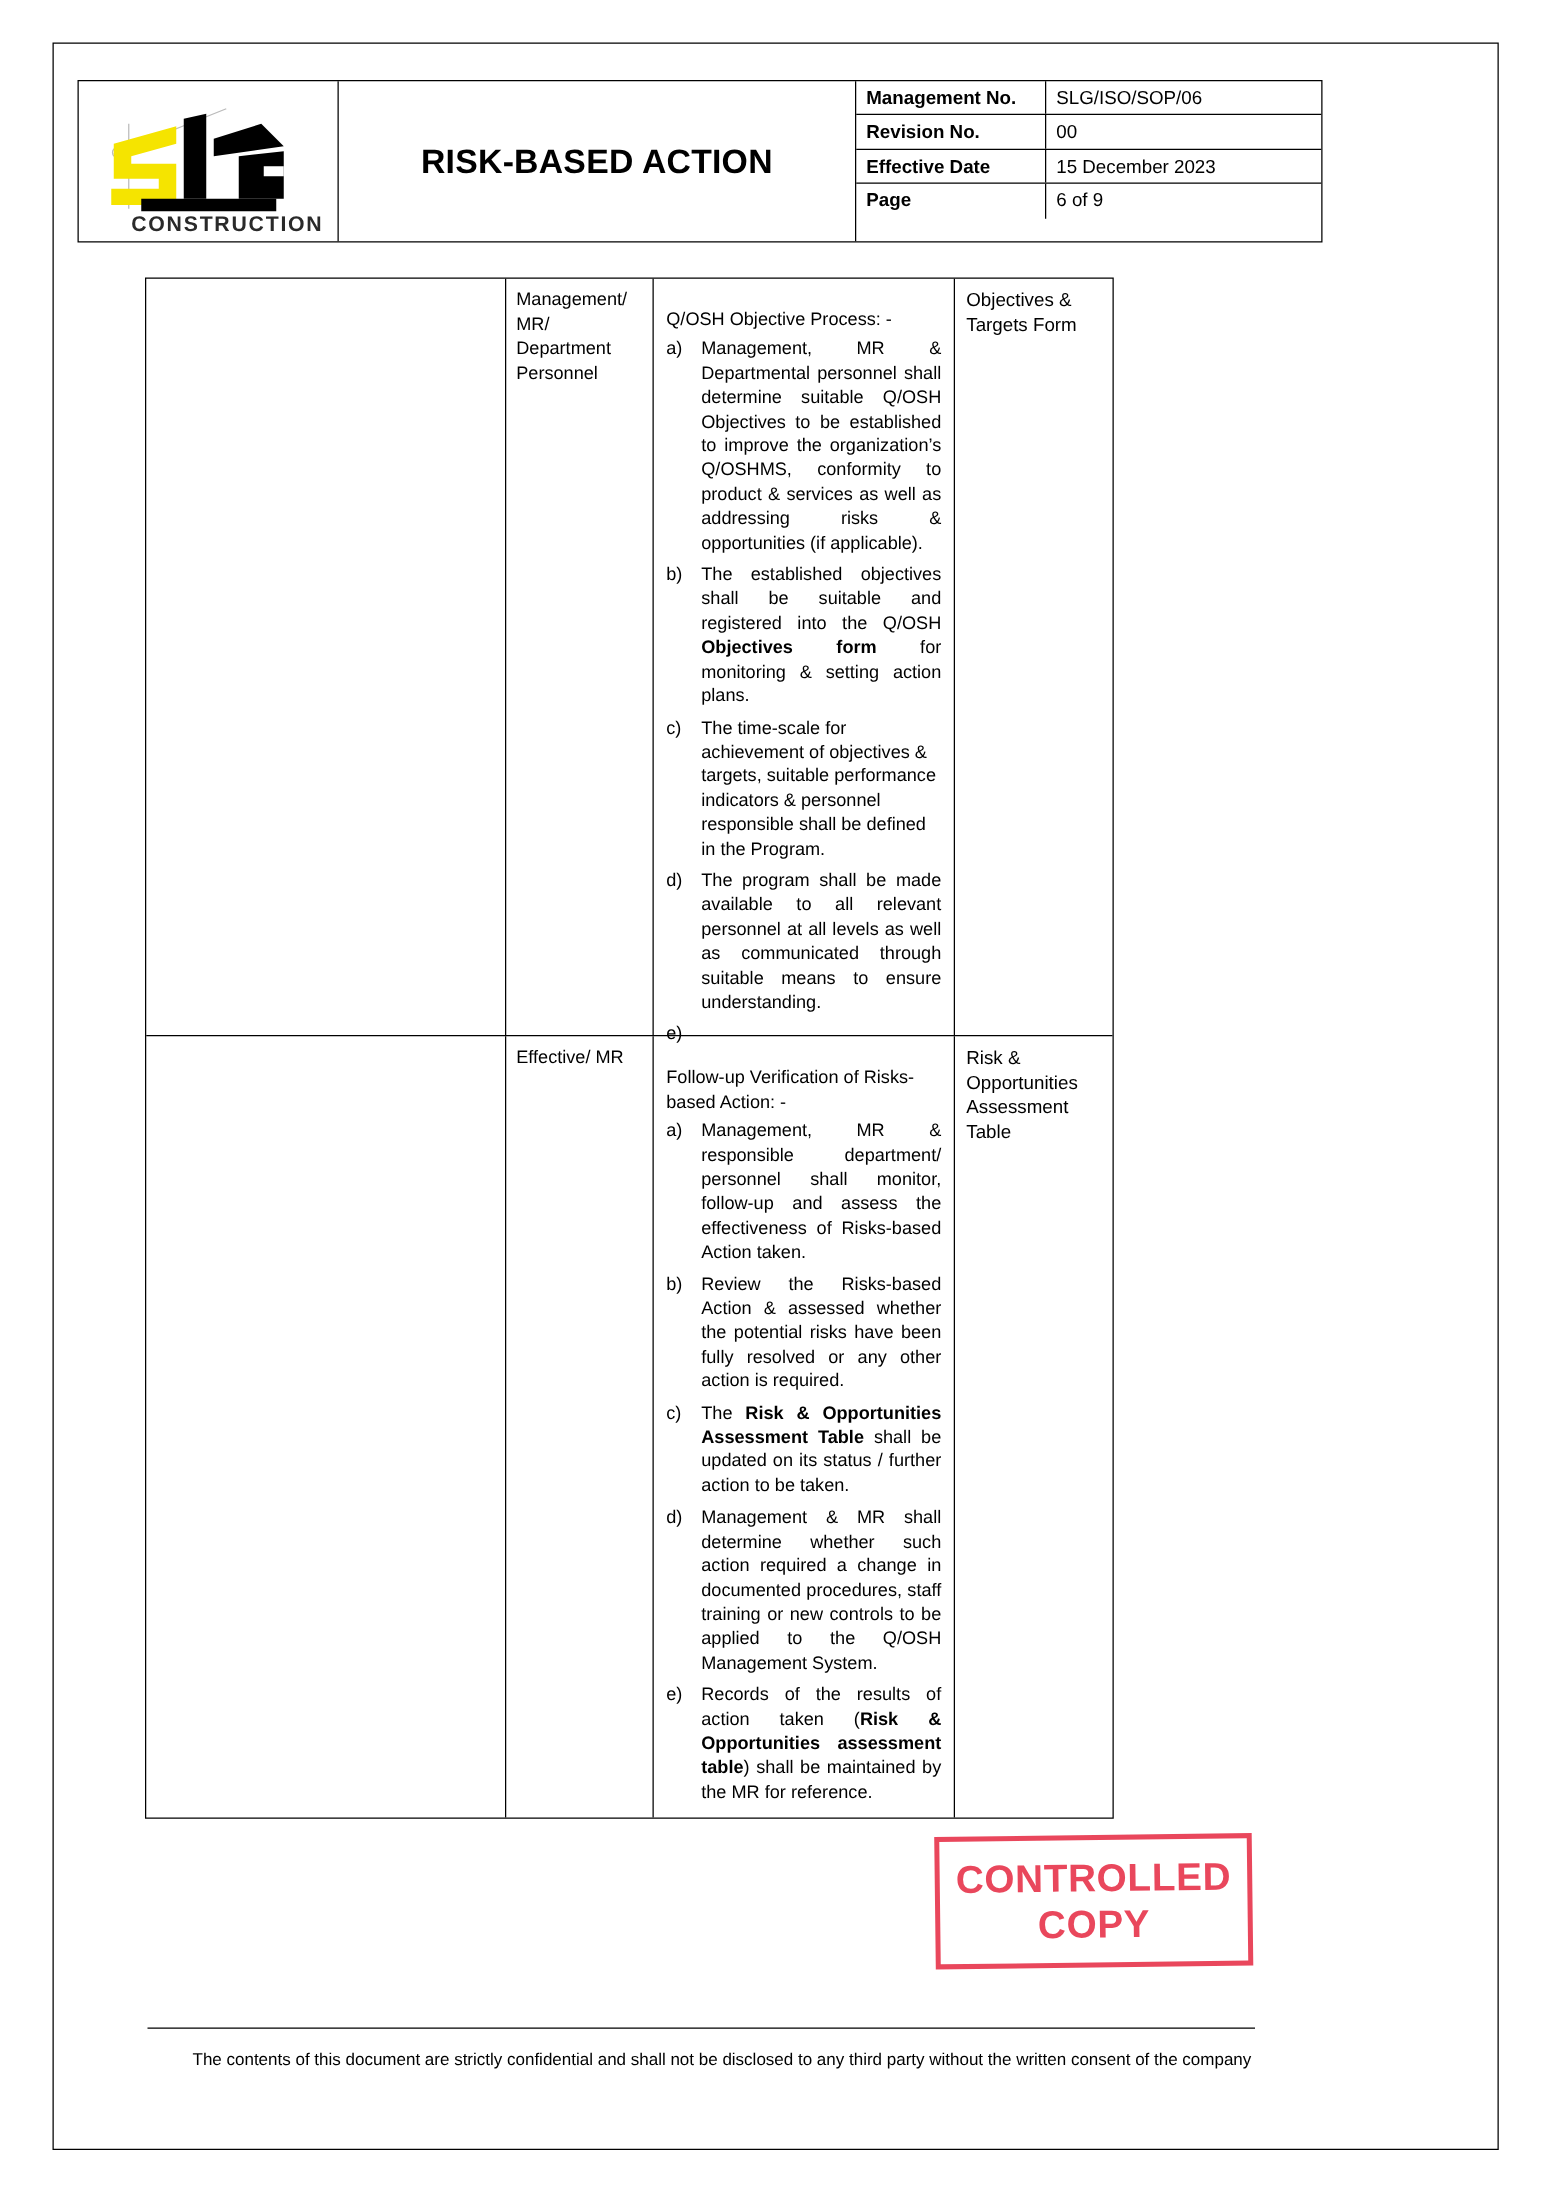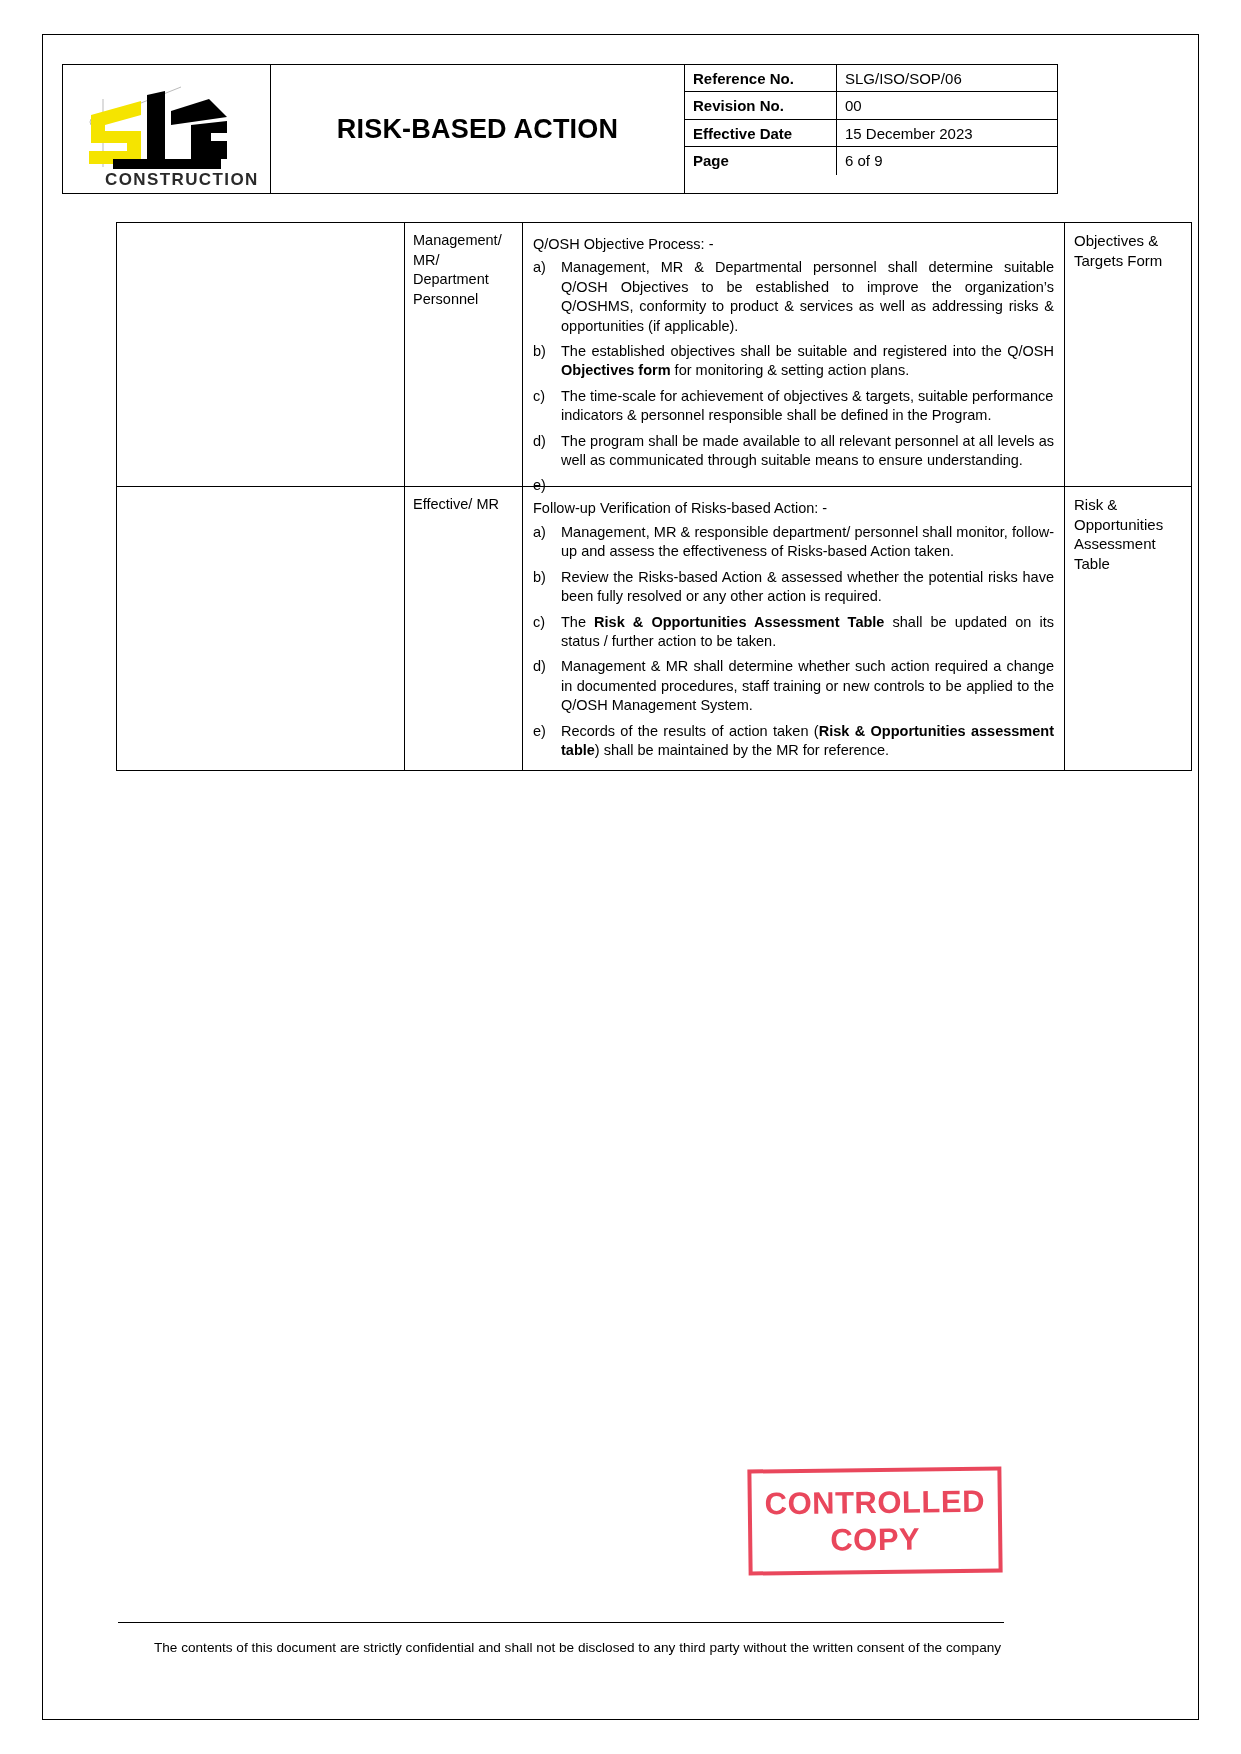--- a/index.html
+++ b/index.html
@@ -96,21 +96,21 @@
     font-size: 15px;
     padding: 3px 0 0 8px;
     line-height: 21px;
   }
 
   
   .body-table {
     position: absolute;
     left: 116px;
     top: 222px;
-    width: 1076px;
+    width: 775px;
     border: 1.3px solid #000000;
     box-sizing: border-box;
   }
   .brow {
     display: flex;
     border-bottom: 1.3px solid #000000;
     box-sizing: border-box;
   }
   .brow:last-child {
     border-bottom: none;
@@ -137,21 +137,21 @@
     line-height: 19.4px;
   }
   .col-rec {
     width: 126px;
     box-sizing: border-box;
     padding: 8px 6px 8px 9px;
     font-size: 15px;
     line-height: 19.5px;
   }
   .desc-head {
-    margin: 4px 0 4px 0;
+    margin: 16px 0 4px 0;
   }
   ol.alist {
     list-style: none;
     margin: 0;
     padding: 0;
   }
   ol.alist > li {
     position: relative;
     padding-left: 28px;
     margin-bottom: 6px;
@@ -245,21 +245,21 @@
         </svg>
       </div>
     </div>
 
     <div class="title-cell">
       <div class="doc-title">RISK-BASED ACTION</div>
     </div>
 
     <div class="meta-cell">
       <div class="meta-row">
-        <div class="meta-key">Reference No.</div>
+        <div class="meta-key">Management No.</div>
         <div class="meta-val">SLG/ISO/SOP/06</div>
       </div>
       <div class="meta-row">
         <div class="meta-key">Revision No.</div>
         <div class="meta-val">00</div>
       </div>
       <div class="meta-row">
         <div class="meta-key">Effective Date</div>
         <div class="meta-val">15 December 2023</div>
       </div>

